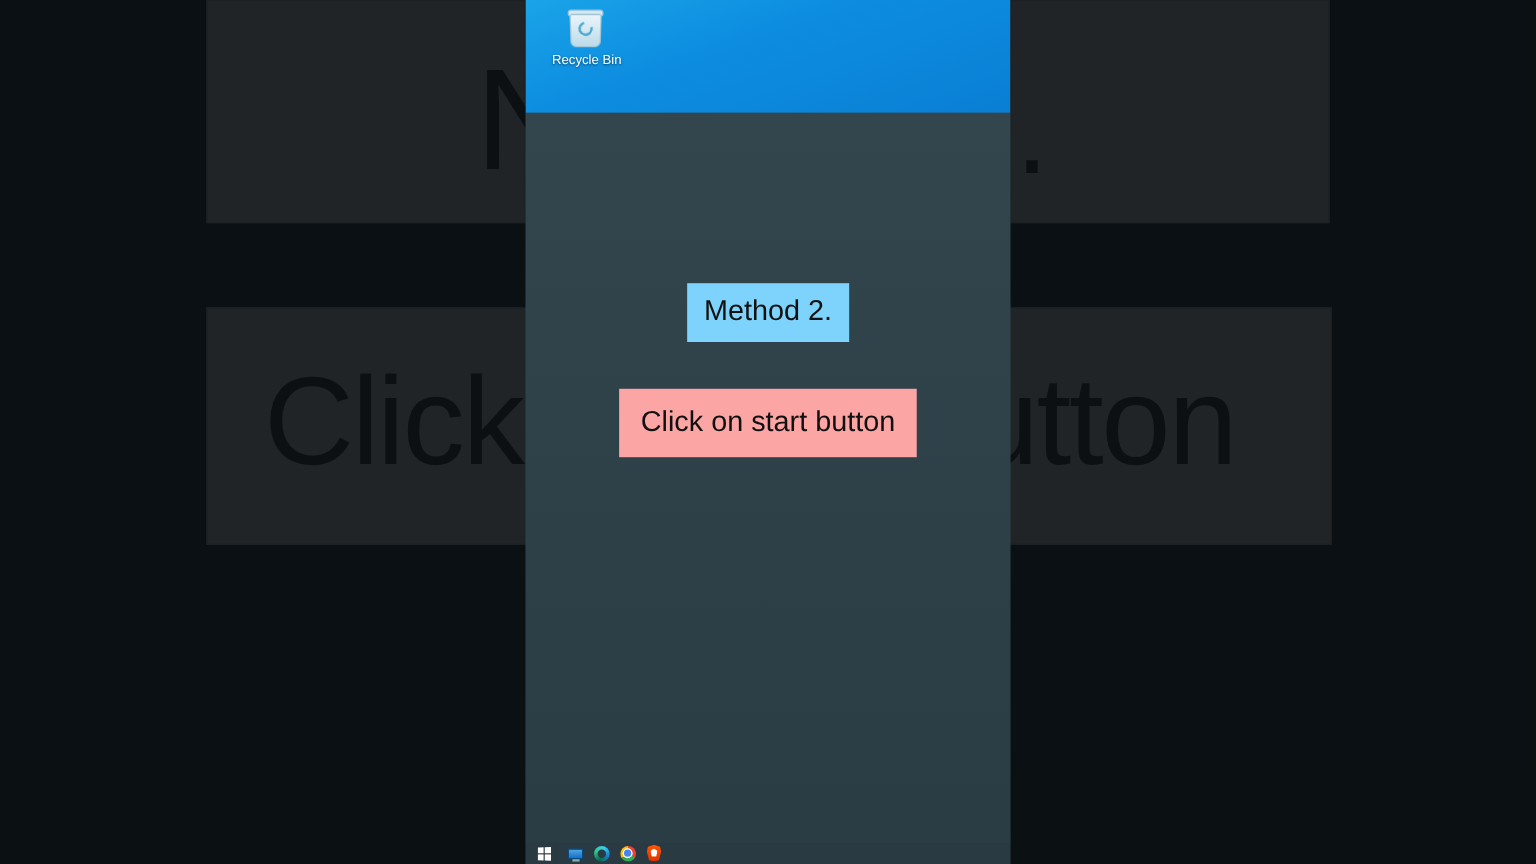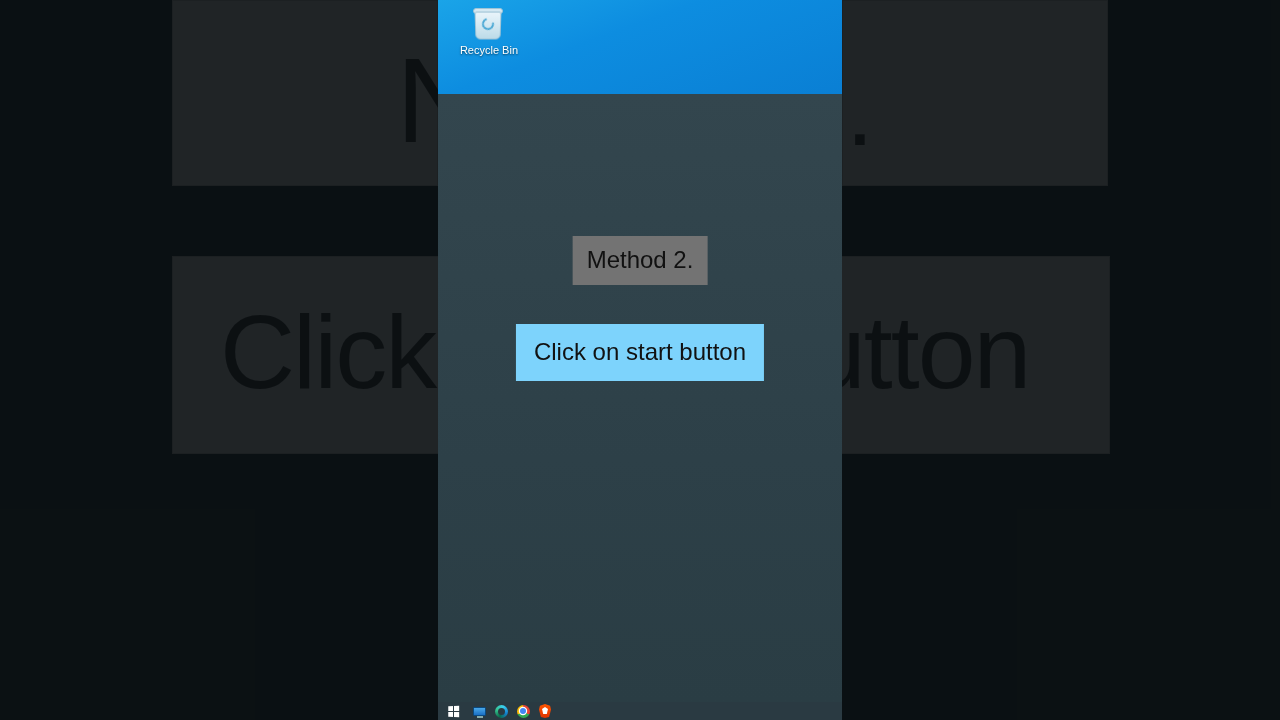--- a/index.html
+++ b/index.html
@@ -101,22 +101,22 @@
   .caption-box {
     position: absolute;
     left: 50%;
     transform: translateX(-50%);
     padding: 10px 14px;
     font-size: 24px;
     color: #111;
     white-space: nowrap;
     line-height: 1.2;
   }
-  .caption-box.white { background: #737373; top: 236px; text-align: center; }
-  .caption-box.grey  { background: #7dd3fc; top: 324px; padding: 14px 18px; }
+  .caption-box.white { background: #7dd3fc; top: 236px; text-align: center; }
+  .caption-box.grey  { background: #fca5a5; top: 324px; padding: 14px 18px; }
 
   
   .taskbar {
     position: absolute;
     left: 0; right: 0; bottom: 0;
     height: 18px;
     background: #2a3a42;
     display: flex;
     align-items: center;
     padding-left: 4px;

